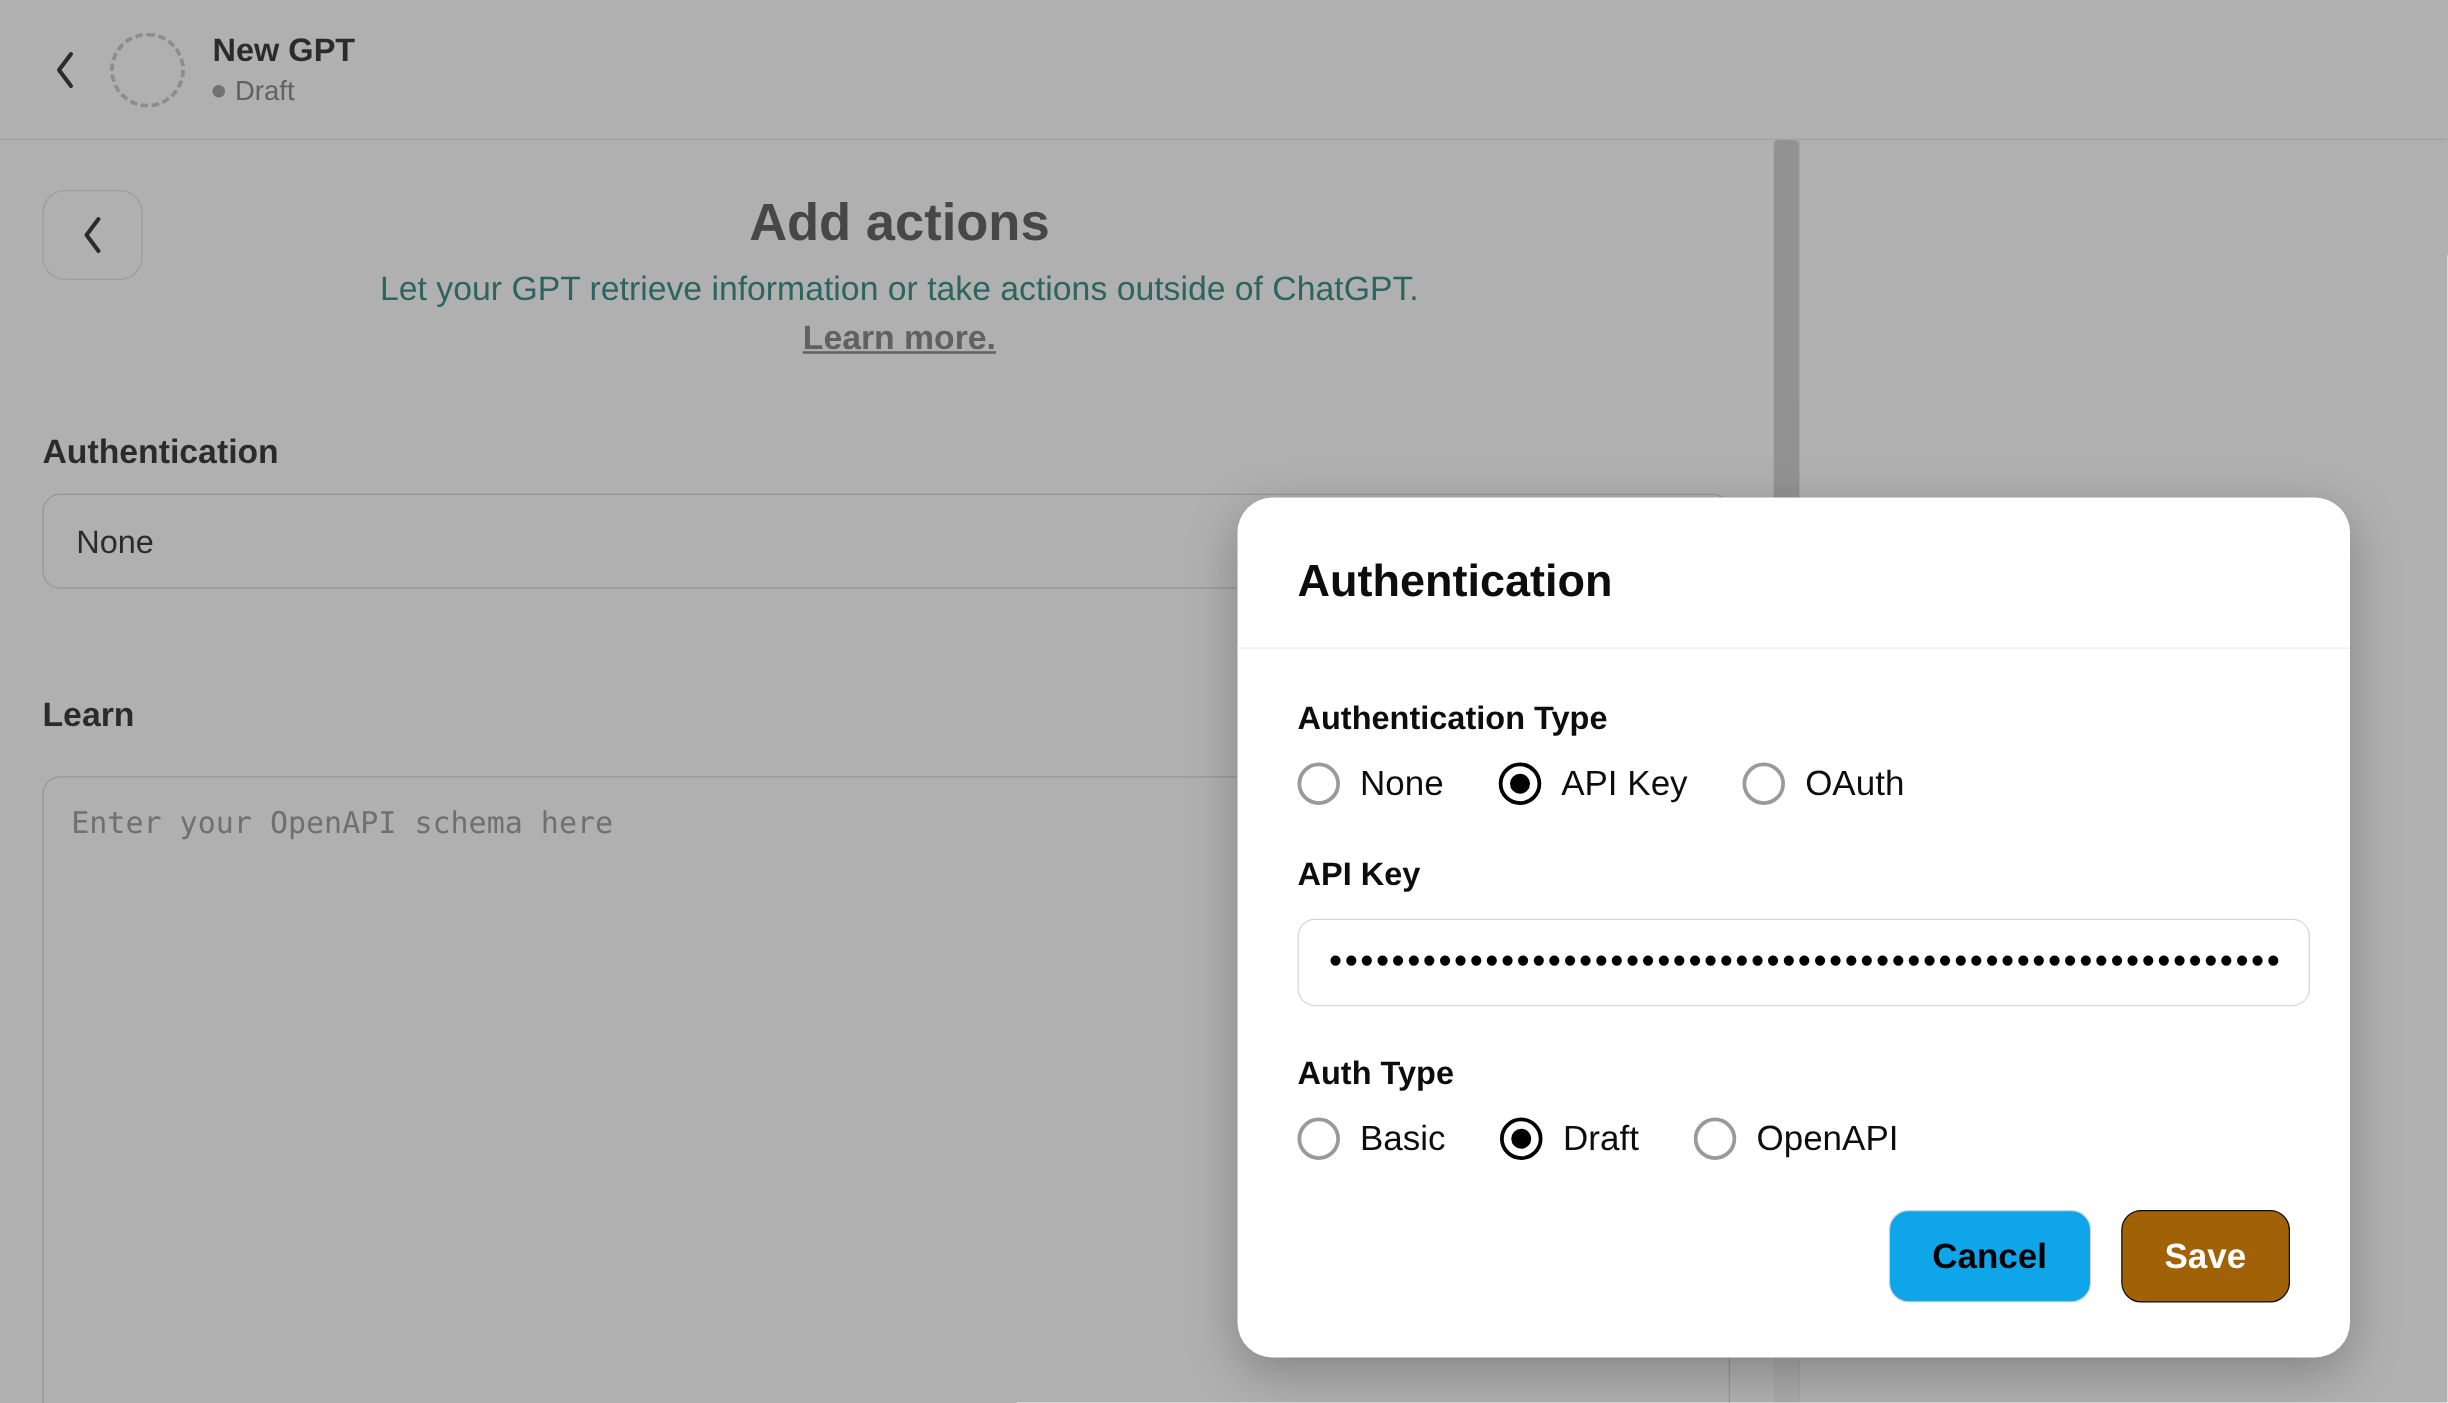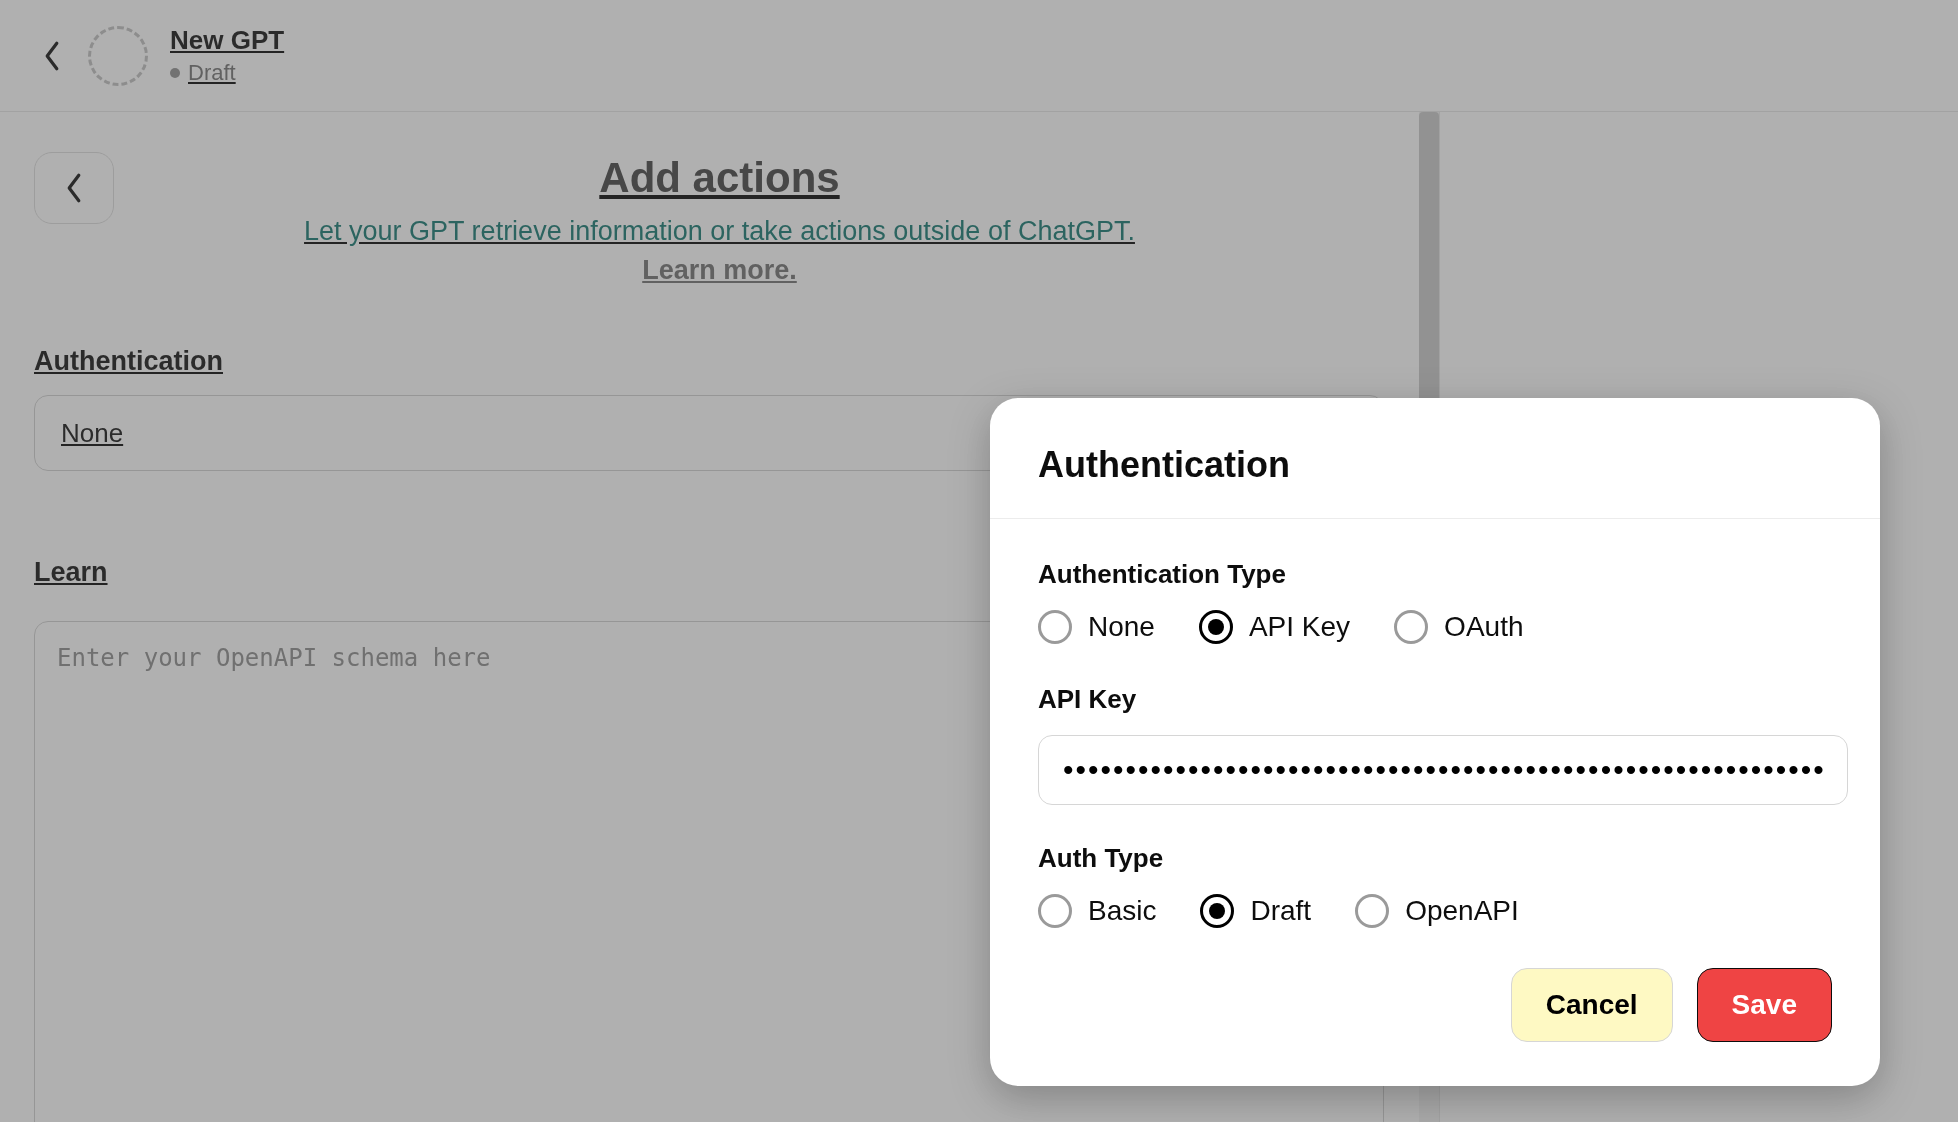--- a/index.html
+++ b/index.html
@@ -1,17 +1,17 @@
 <!DOCTYPE html>
 <html><head>
 <meta charset="utf-8">
 <style>
   * { box-sizing: border-box; margin: 0; padding: 0; }
   html, body { width: 1958px; height: 1122px; font-family: -apple-system, BlinkMacSystemFont, "Segoe UI", Helvetica, Arial, sans-serif; background: #fff; overflow: hidden; }
-  .app { position: relative; width: 100%; height: 100%; text-decoration: underline; }
+  .app { position: relative; width: 100%; height: 100%; }
 
   
   .top-header {
     display: flex; align-items: center; height: 112px; padding: 0 30px;
     border-bottom: 1px solid #e6e6e6;
   }
   .top-back { width: 44px; height: 44px; display:flex; align-items:center; justify-content:center; cursor:pointer; }
   .avatar-placeholder {
     width: 60px; height: 60px; border-radius: 50%;
     border: 3px dashed #bfbfbf; margin-left: 14px; margin-right: 22px;
@@ -82,23 +82,23 @@
   .radio-inner { width:16px; height:16px; border-radius:50%; background:#000; }
   .radio-label-txt { font-size:28px; color:#0d0d0d; }
   .api-key-input {
     width:100%; height:70px; border:1px solid #d6d6d6; border-radius:14px;
     padding:0 24px; font-size:30px; letter-spacing:2px; color:#000; margin-bottom:38px;
     font-family: inherit;
   }
   .modal-footer { display:flex; justify-content:flex-end; gap:24px; padding:10px 48px 44px 48px; }
   .btn {
     height:74px; padding:0 34px; border-radius:16px; font-size:28px; font-weight:600;
-    display:flex; align-items:center; justify-content:center; cursor:pointer; border:1px solid #d6d6d6; background:#fef9c3;
-  }
-  .btn-primary { background:#ef4444; color:#fff; border-color:#0d0d0d; }
+    display:flex; align-items:center; justify-content:center; cursor:pointer; border:1px solid #d6d6d6; background:#0ea5e9;
+  }
+  .btn-primary { background:#a16207; color:#fff; border-color:#0d0d0d; }
 
   .chevron-svg { width:20px; height:32px; }
 </style>
 </head>
 <body>
 
 <div class="app">
 
   <div class="top-header">
     <div class="top-back">

